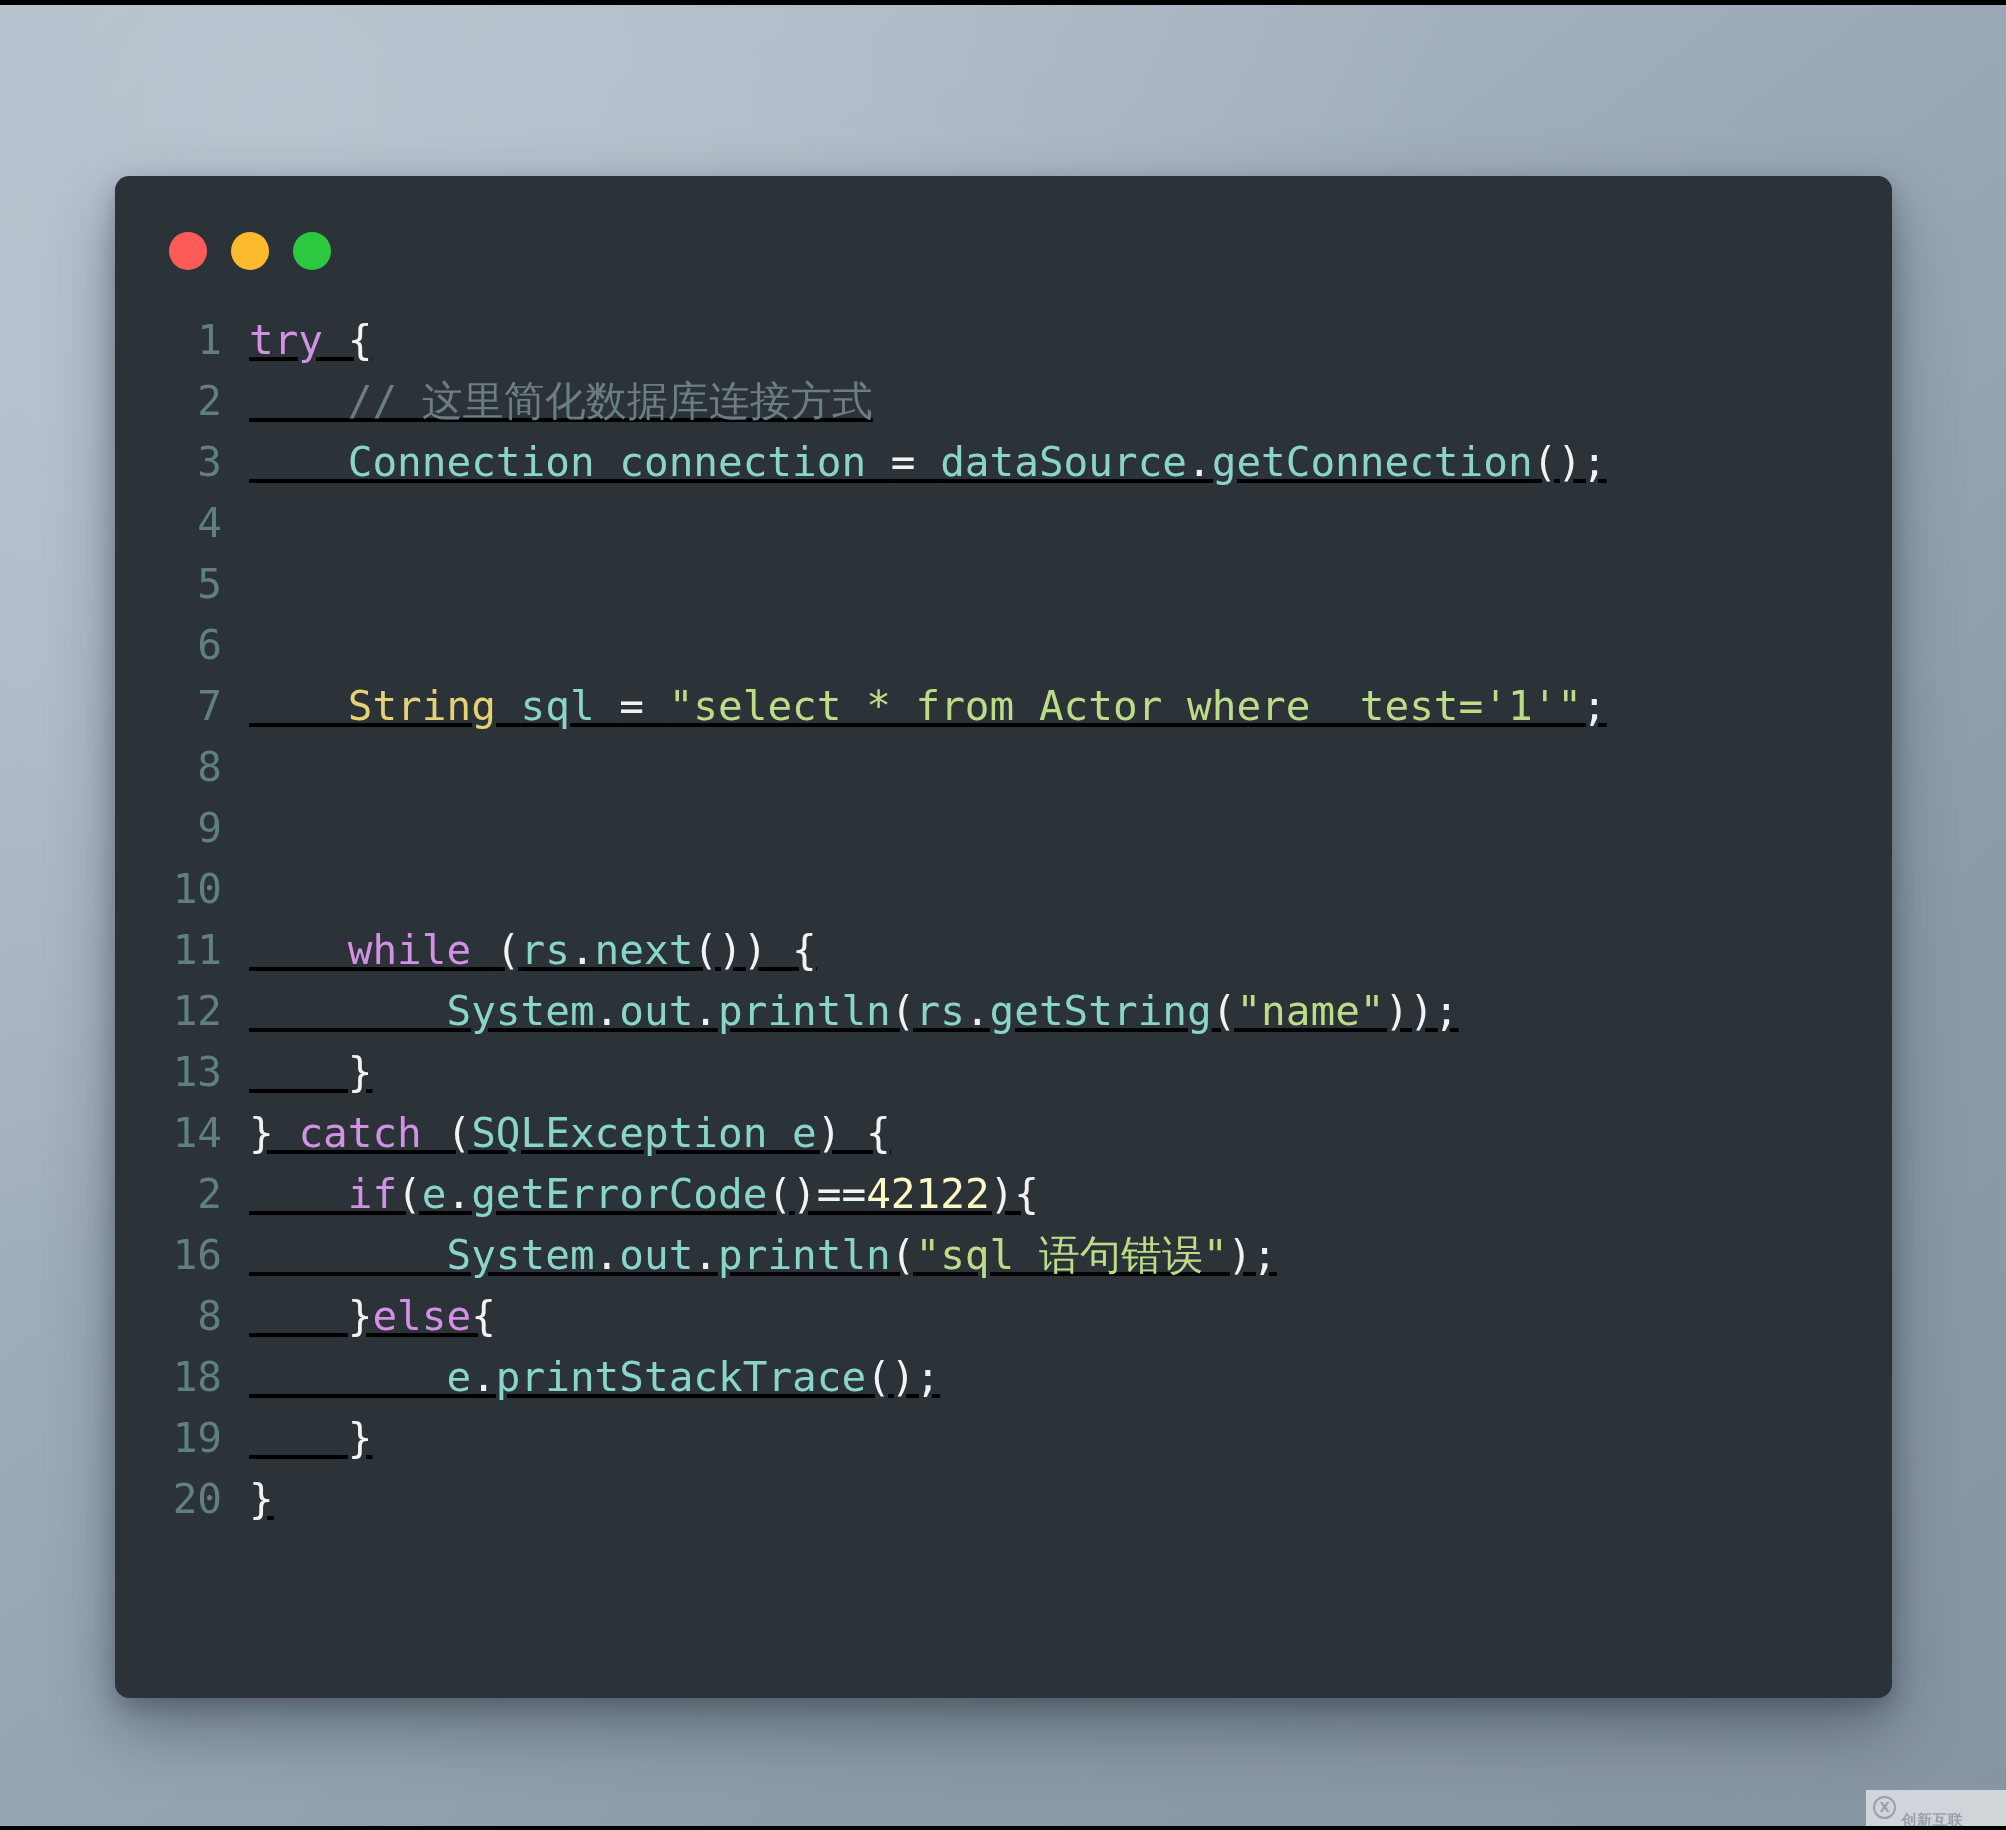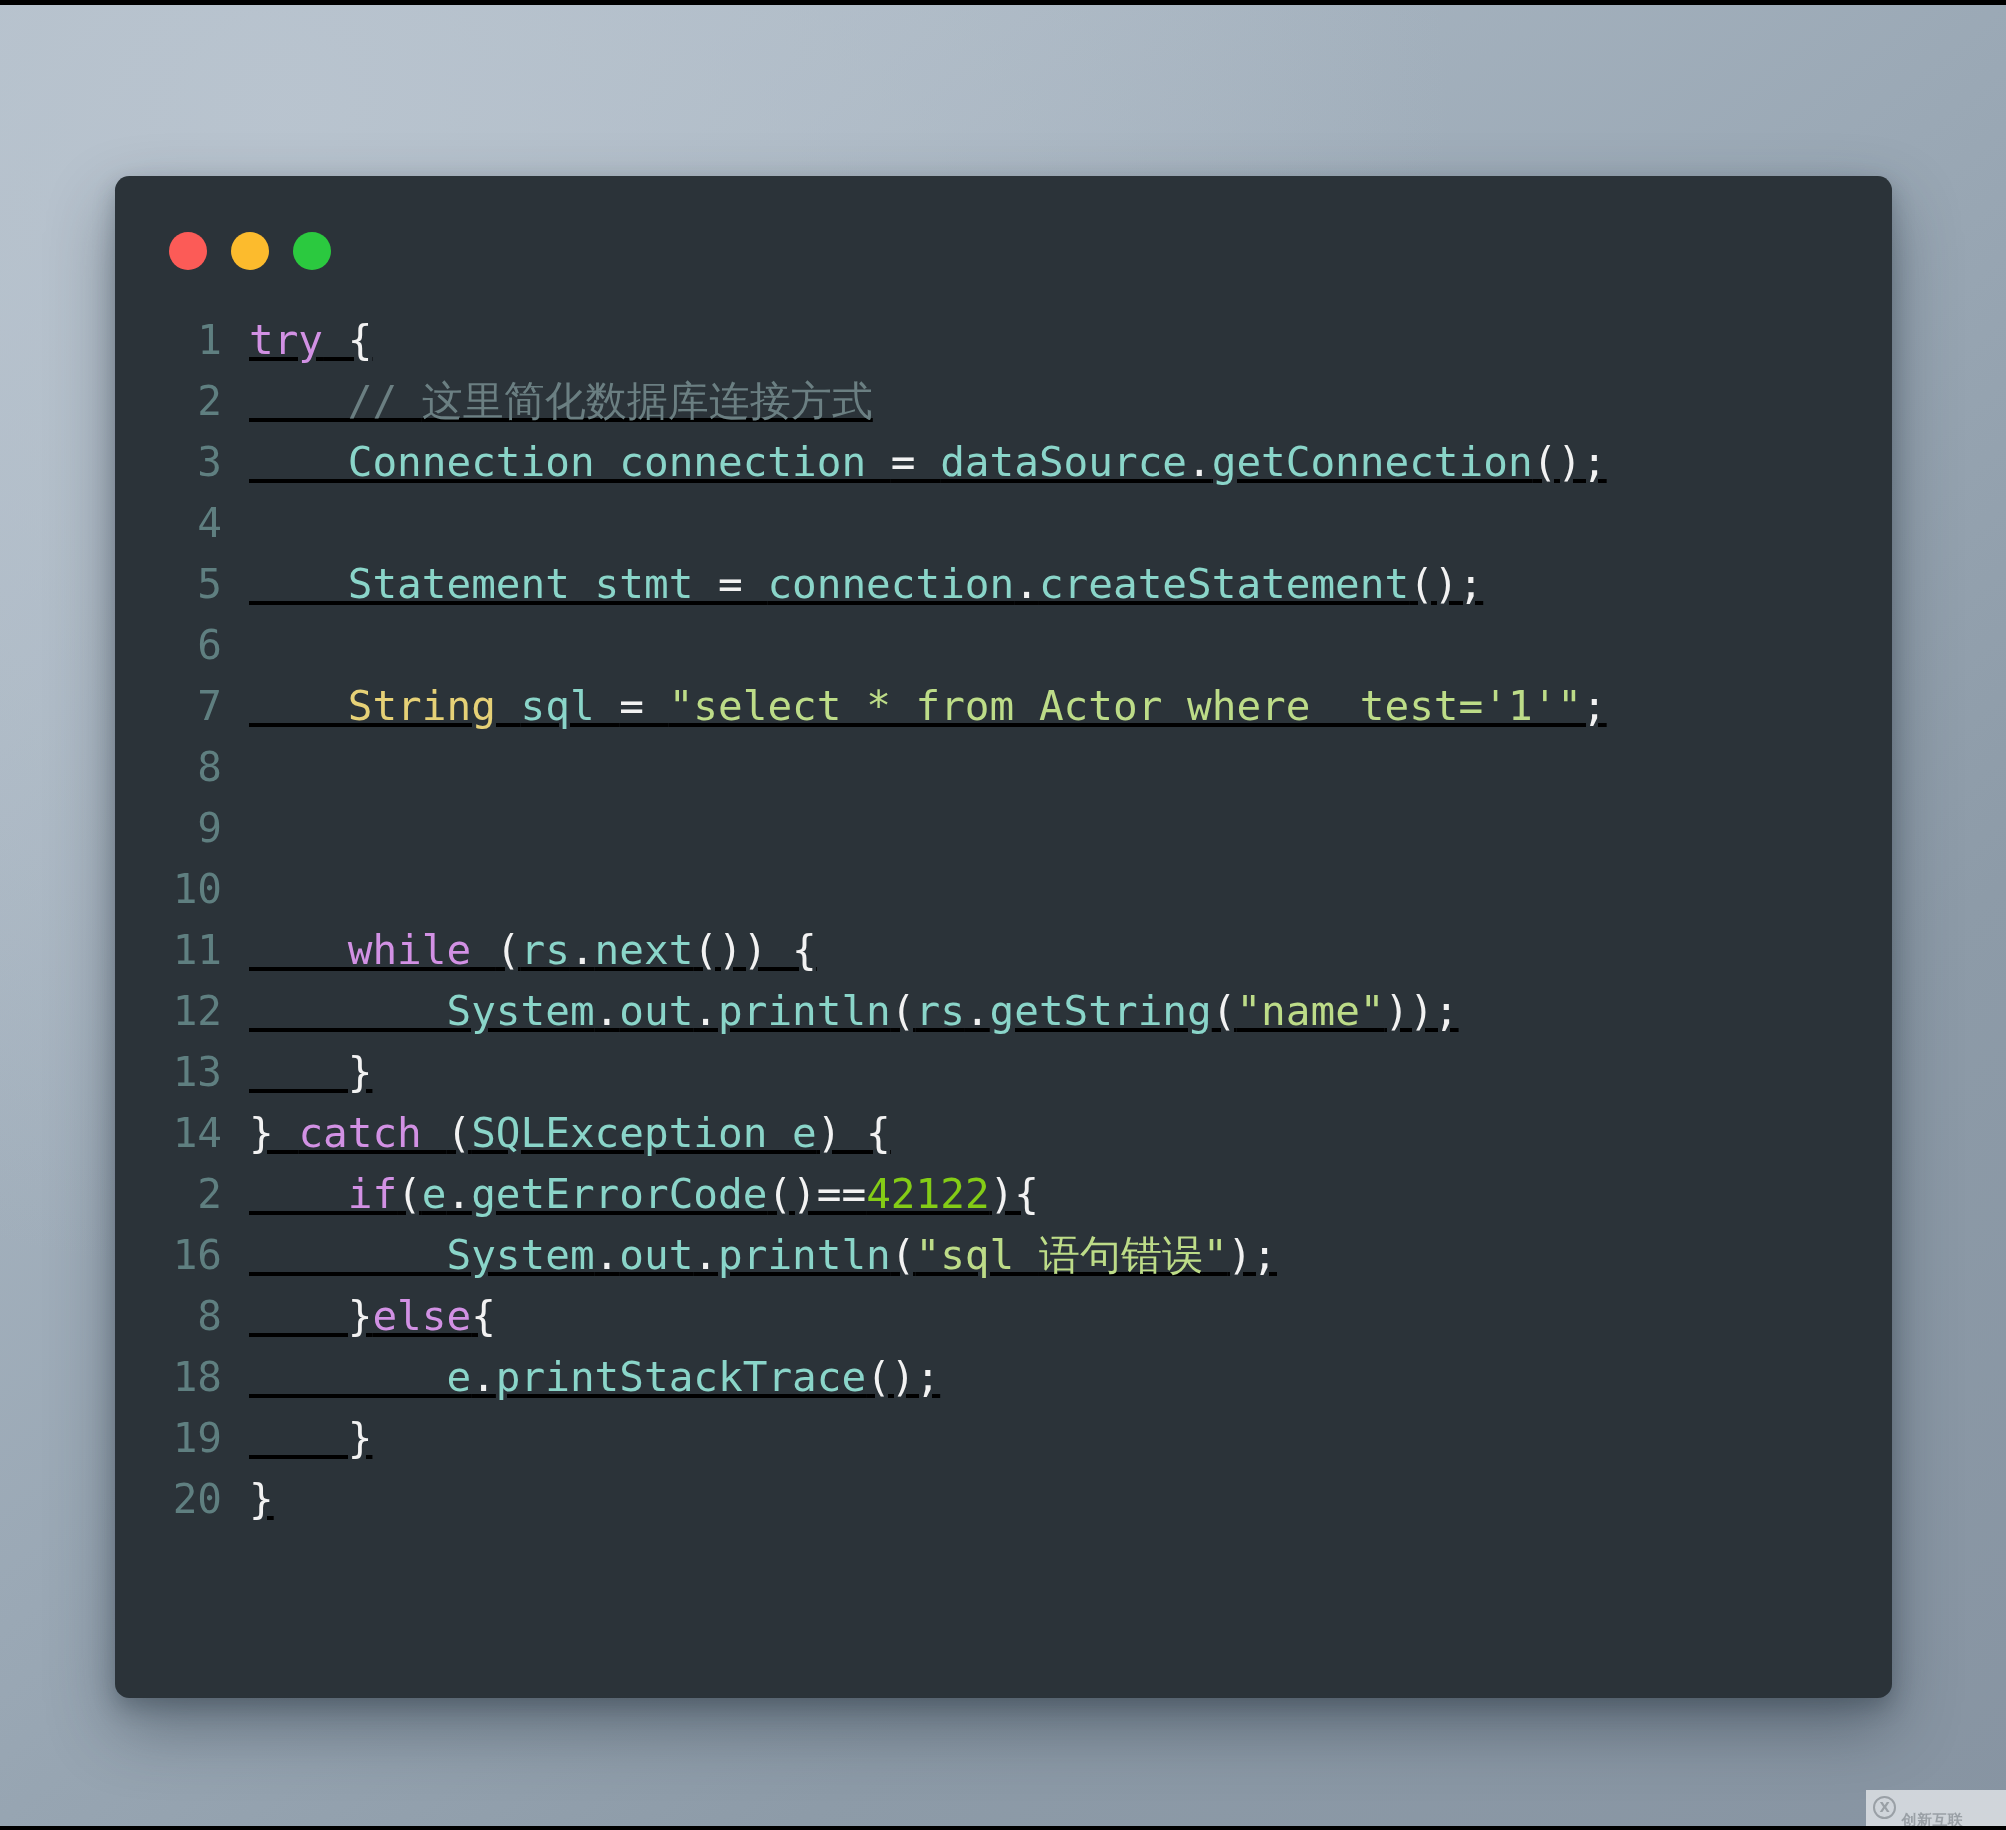--- a/index.html
+++ b/index.html
@@ -105,21 +105,21 @@
     white-space: pre;
     text-decoration: underline;
   }
 
   
   .t-plain   { color: #f2f2f2; }
   .t-kw      { color: #d291e4; }
   .t-type    { color: #8ad5c9; }
   .t-fn      { color: #8ad5c9; }
   .t-str     { color: #bddc88; }
-  .t-num     { color: #84cc16; }
+  .t-num     { color: #fef9c3; }
   .t-comment { color: #6b7f82; }
   .t-yellow  { color: #e6d177; }
   .t-op      { color: #f2f2f2; }
 
   .cjk { font-family: "DejaVu Sans", sans-serif; }
 
   .watermark {
     position: absolute;
     right: 0px;
     bottom: 5.4px;
@@ -200,21 +200,20 @@
         <span class="src"><span class="t-type">    Connection connection </span><span class="t-op">= </span><span class="t-type">dataSource</span><span class="t-plain">.</span><span class="t-fn">getConnection</span><span class="t-plain">();</span></span>
       </div>
 
       <div class="code-line">
         <span class="ln">4</span>
         <span class="src"></span>
       </div>
 
       <div class="code-line">
         <span class="ln">5</span>
-        <span class="src"><span class="t-type">    Statement stmt </span><span class="t-op">= </span><span class="t-type">connection</span><span class="t-plain">.</span><span class="t-fn">createStatement</span><span class="t-plain">();</span></span>
       </div>
 
       <div class="code-line">
         <span class="ln">6</span>
         <span class="src"></span>
       </div>
 
       <div class="code-line">
         <span class="ln">7</span>
         <span class="src"><span class="t-yellow">    String </span><span class="t-type">sql </span><span class="t-op">= </span><span class="t-str">"select * from Actor where  test='1'"</span><span class="t-plain">;</span></span>

